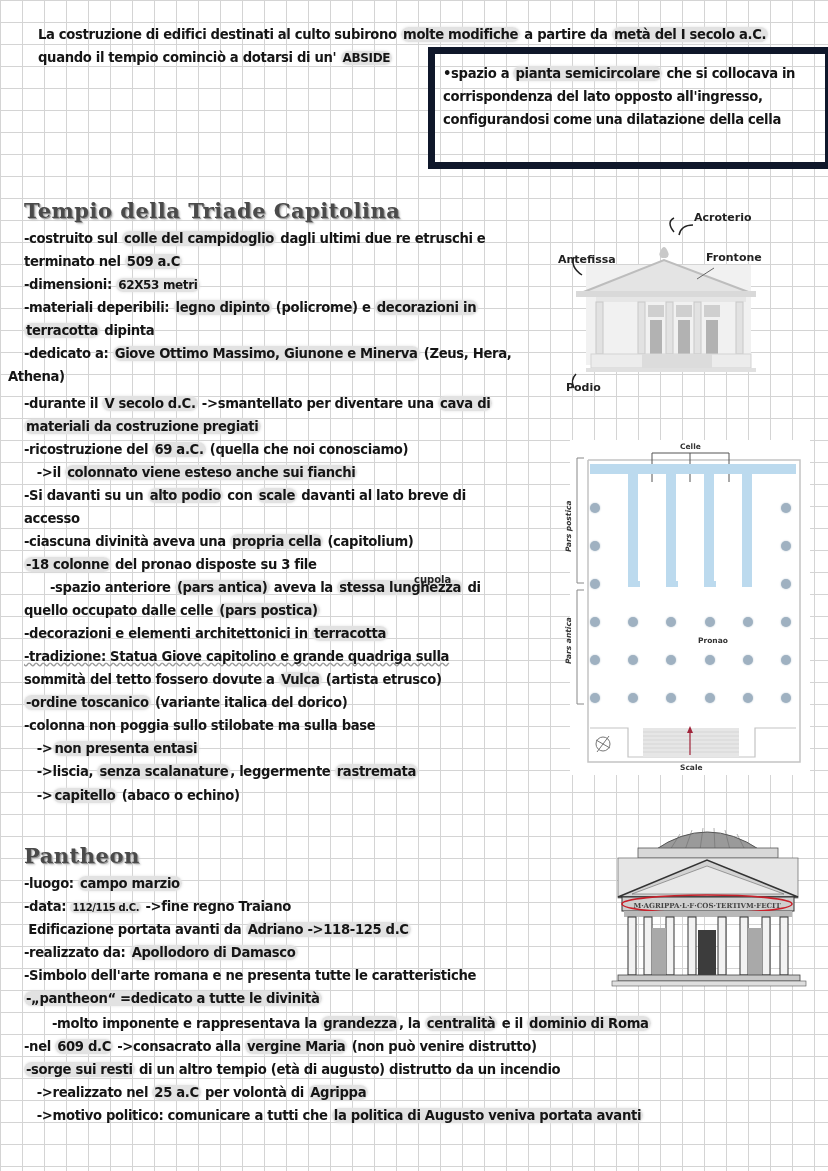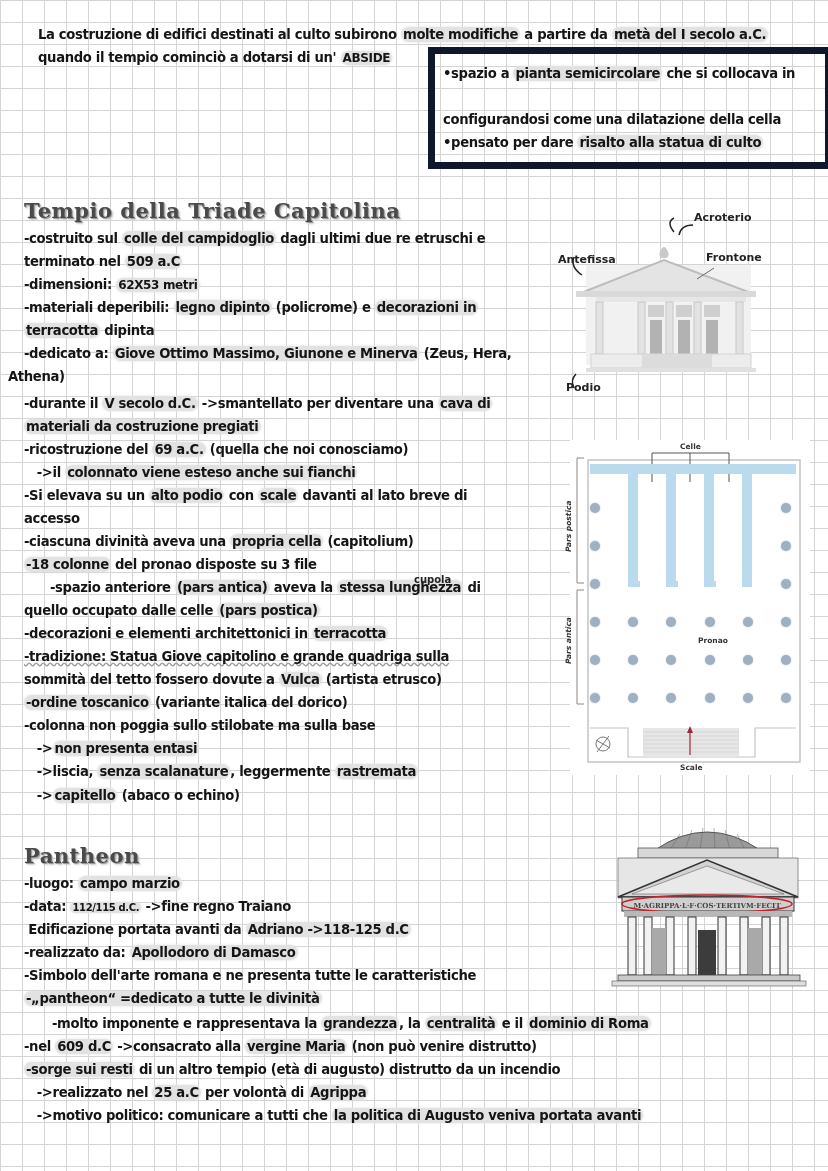--- a/index.html
+++ b/index.html
@@ -43,41 +43,39 @@
   <span>La costruzione di edifici destinati al culto subirono </span><span class="hl">molte modifiche</span><span> a partire da </span><span class="hl">metà del I secolo a.C.</span>
 </div>
 <div class="line" style="left:38px;top:48px;">
   <span>quando il tempio cominciò a dotarsi di un' </span><span class="hl" style="font-size:12px;">ABSIDE</span>
 </div>
 
 <div class="box" style="left:428px;top:47px;width:390px;height:108px;">
   <div class="line" style="left:8px;top:10px;">
     <span>•spazio a </span><span class="hl">pianta semicircolare</span><span> che si collocava in</span>
   </div>
+  <div class="line" style="left:8px;top:33px;">corrispondenza del lato opposto all'ingresso,</div>
   <div class="line" style="left:8px;top:56px;">configurandosi come una dilatazione della cella</div>
-  <div class="line" style="left:8px;top:79px;">
-    <span>•pensato per dare </span><span class="hl">risalto alla statua di culto</span>
-  </div>
 </div>
 
 <div class="title" style="left:24px;top:198px;">Tempio della Triade Capitolina</div>
 
 <div>
   <div class="line" style="left:24px;top:229px;"><span>-costruito sul </span><span class="hl">colle del campidoglio</span><span> dagli ultimi due re etruschi e</span></div>
   <div class="line" style="left:24px;top:252px;"><span>terminato nel </span><span class="hl">509 a.C</span></div>
   <div class="line" style="left:24px;top:275px;"><span>-dimensioni: </span><span class="hl" style="font-size:12px;">62X53 metri</span></div>
   <div class="line" style="left:24px;top:298px;"><span>-materiali deperibili: </span><span class="hl">legno dipinto</span><span> (policrome) e </span><span class="hl">decorazioni in</span></div>
   <div class="line" style="left:24px;top:321px;text-align:right;"><span class="hl">terracotta</span><span> dipinta</span></div>
   <div class="line" style="left:24px;top:344px;"><span>-dedicato a: </span><span class="hl">Giove Ottimo Massimo, Giunone e Minerva</span><span> (Zeus, Hera,</span></div>
   <div class="line" style="left:8px;top:367px;">Athena)</div>
   <div class="line" style="left:24px;top:394px;"><span>-durante il </span><span class="hl">V secolo d.C.</span><span> -&gt;smantellato per diventare una </span><span class="hl">cava di</span></div>
   <div class="line" style="left:24px;top:417px;"><span class="hl">materiali da costruzione pregiati</span></div>
   <div class="line" style="left:24px;top:440px;"><span>-ricostruzione del </span><span class="hl">69 a.C.</span><span> (quella che noi conosciamo)</span></div>
   <div class="line" style="left:24px;top:463px;white-space:pre;"><span>   -&gt;il </span><span class="hl">colonnato viene esteso anche sui fianchi</span></div>
-  <div class="line" style="left:24px;top:486px;"><span>-Si elevava su un </span><span class="hl">alto podio</span><span> con </span><span class="hl">scale</span><span> davanti al lato breve di</span></div>
+  <div class="line" style="left:24px;top:486px;"><span>-Si davanti su un </span><span class="hl">alto podio</span><span> con </span><span class="hl">scale</span><span> davanti al lato breve di</span></div>
   <div class="line" style="left:24px;top:509px;">accesso</div>
   <div class="line" style="left:24px;top:532px;"><span>-ciascuna divinità aveva una </span><span class="hl">propria cella</span><span> (capitolium)</span></div>
   <div class="line" style="left:24px;top:555px;"><span class="hl">-18 colonne</span><span> del pronao disposte su 3 file</span></div>
   <div class="line" style="left:16px;top:578px;margin-left:34px;"><span>-spazio anteriore </span><span class="hl">(pars antica)</span><span> aveva la </span><span class="hl">stessa lunghezza</span><span> di</span></div>
   <div class="abs" style="left:414px;top:574px;font-size:10px;font-weight:bold;color:#222;">cupola</div>
   <div class="line" style="left:24px;top:601px;"><span>quello occupato dalle celle </span><span class="hl">(pars postica)</span></div>
   <div class="line" style="left:24px;top:624px;"><span>-decorazioni e elementi architettonici in </span><span class="hl">terracotta</span></div>
   <div class="line" style="left:24px;top:647px;"><span style="text-decoration:underline wavy #999;text-decoration-skip-ink:none;">-tradizione: Statua Giove capitolino e grande quadriga sulla</span></div>
   <div class="line" style="left:24px;top:670px;"><span>sommità del tetto fossero dovute a </span><span class="hl">Vulca</span><span> (artista etrusco)</span></div>
   <div class="line" style="left:24px;top:693px;"><span class="hl">-ordine toscanico</span><span> (variante italica del dorico)</span></div>

